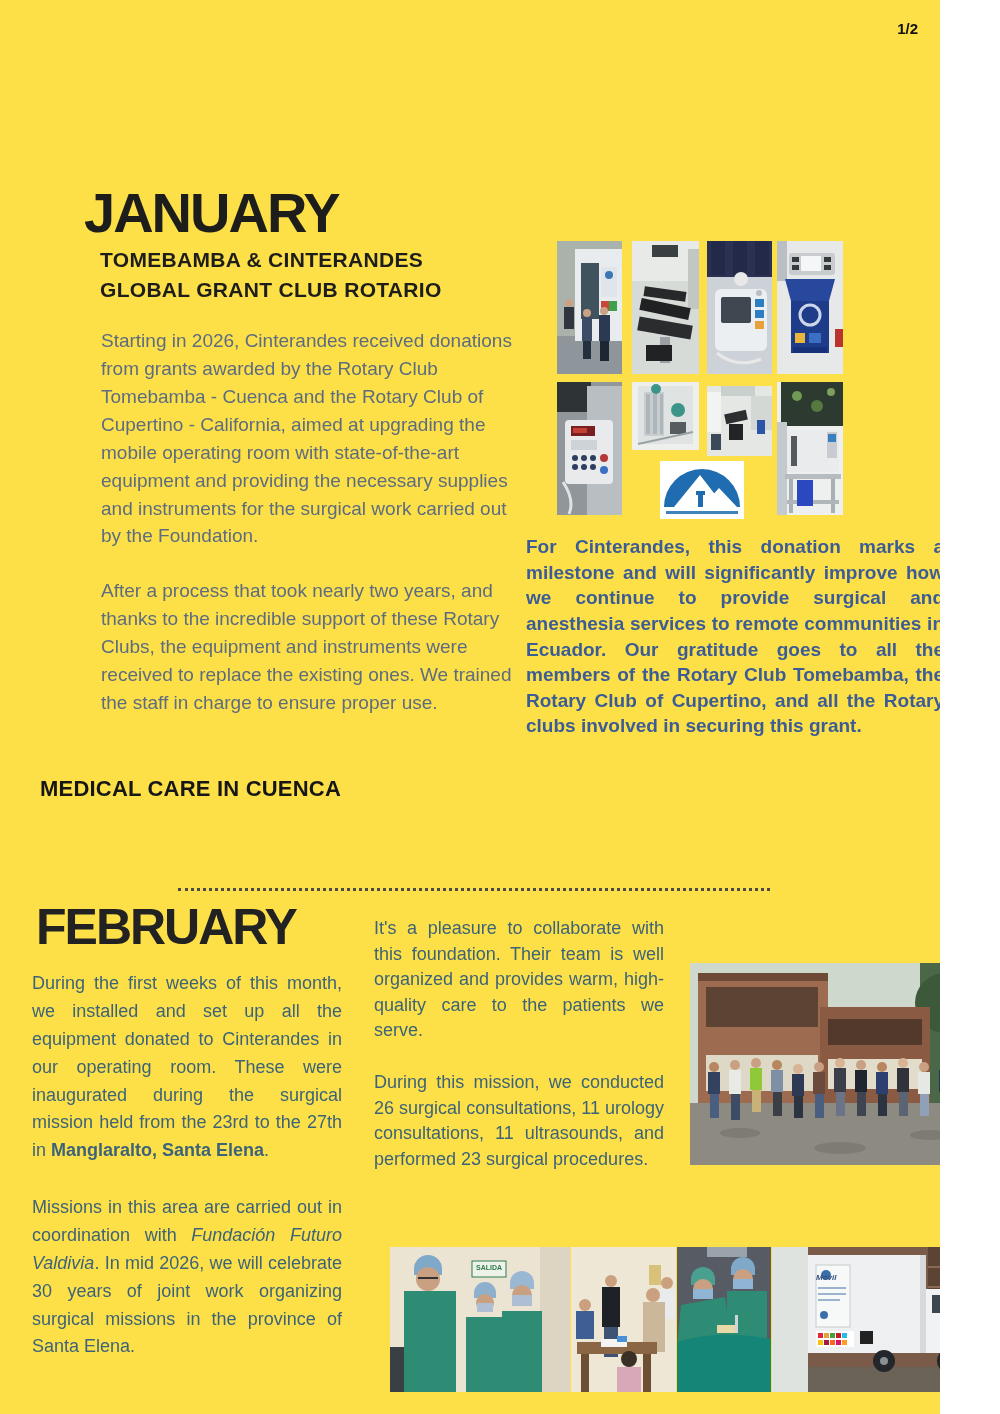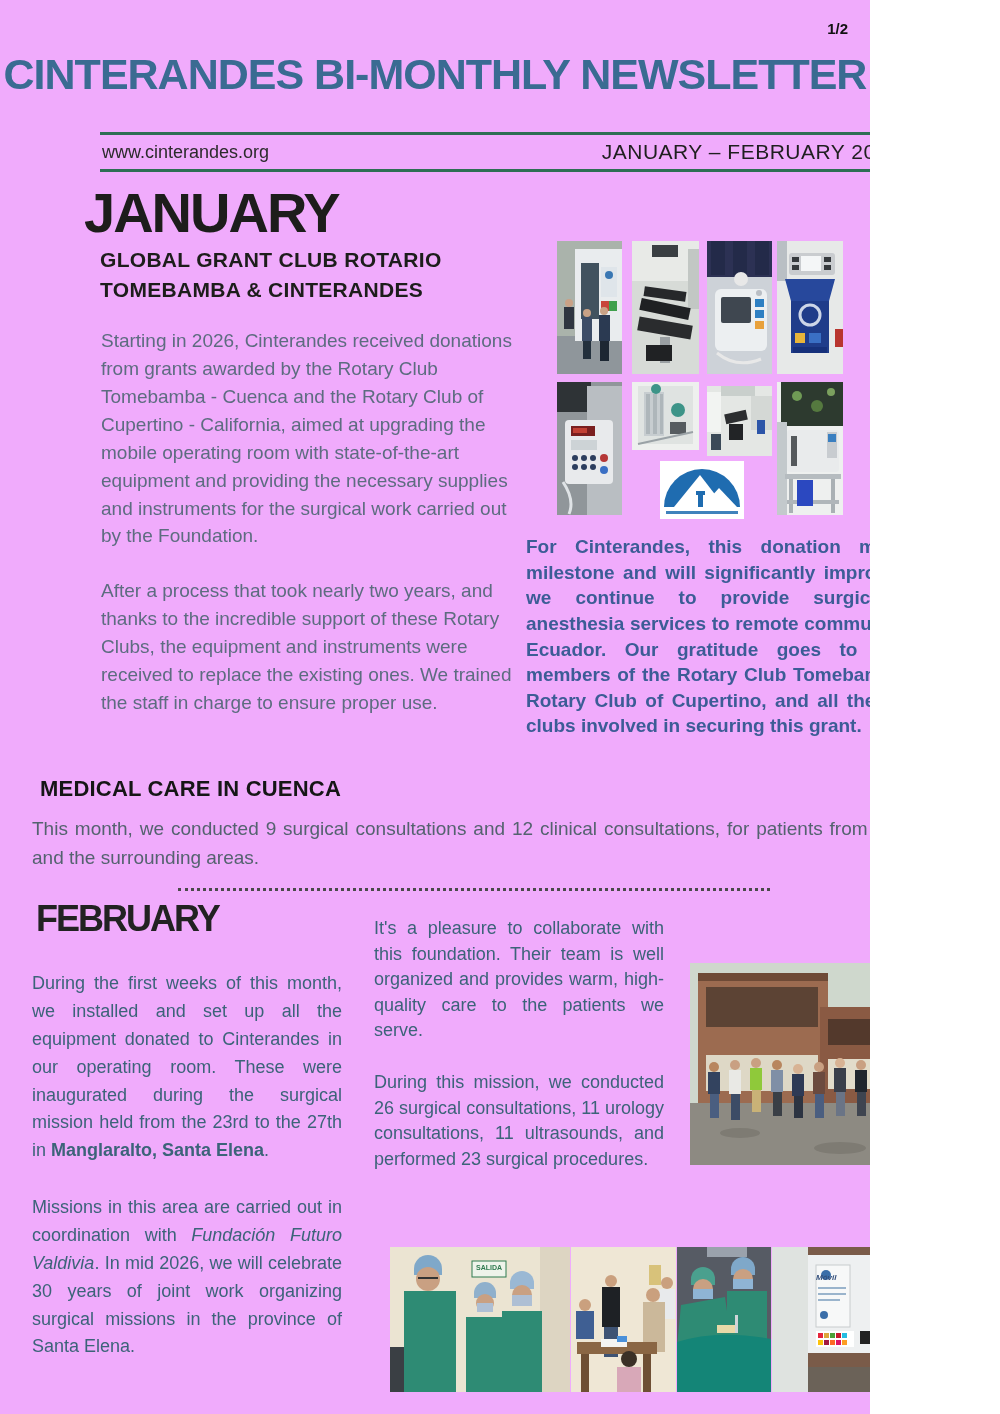--- a/index.html
+++ b/index.html
@@ -1,16 +1,16 @@
 <!DOCTYPE html>
 <html><head>
 <meta charset="utf-8">
 <style>
   html,body{margin:0;padding:0;background:#ffffff;}
-  .page{position:relative;width:870px;height:1414px;background:#f0abfc;overflow:hidden;
+  .page{position:relative;width:940px;height:1414px;background:#fde047;overflow:hidden;
         font-family:"Liberation Sans",sans-serif;}
   .abs{position:absolute;}
   .page-indicator{top:20px;right:22px;font-size:15px;font-weight:bold;color:#111;}
   .title{left:0;right:0;top:50px;text-align:center;font-size:43px;font-weight:700;
          color:#3a6b92;letter-spacing:-1px;white-space:nowrap;margin:0;}
   .info-bar{left:100px;width:798px;top:132px;border-top:3px solid #2e6e54;border-bottom:3px solid #2e6e54;
             display:flex;justify-content:space-between;align-items:center;padding:5px 2px;}
   .site{font-size:18px;color:#2b2b2b;}
   .issue{font-size:21px;color:#1f1f1f;letter-spacing:0.5px;}
   .jan-heading{left:84px;top:180px;font-size:56px;font-weight:800;color:#1d1d1b;
@@ -21,52 +21,47 @@
   .jan-para2{top:561px;}
   .photo-grid{left:557px;top:241px;width:288px;height:280px;}
   .photo{position:absolute;overflow:hidden;background:#dfe3e0;}
   .photo svg{display:block;width:100%;height:100%;}
   .highlight{left:526px;top:534px;width:418px;text-align:justify;font-size:19px;font-weight:700;
              line-height:1.35;color:#3c5c96;margin:0;}
   .med-heading{left:40px;top:776px;font-size:22px;font-weight:800;color:#161616;margin:0;letter-spacing:0.2px;}
   .med-body{left:32px;top:814px;width:908px;text-align:justify;font-size:19px;line-height:1.55;
             color:#54626f;margin:0;}
   .divider{left:178px;top:880px;width:592px;border-bottom:3px dotted #4a4a4a;height:8px;}
-  .feb-heading{left:36px;top:898px;font-size:36px;font-weight:800;color:#222;letter-spacing:-2px;margin:0;}
+  .feb-heading{left:36px;top:898px;font-size:50px;font-weight:800;color:#222;letter-spacing:-2px;margin:0;}
   .feb-col1{width:310px;left:32px;text-align:justify;font-size:18px;line-height:1.55;color:#3c6379;margin:0;}
   .feb-c1p1{top:970px;}
   .feb-c1p2{top:1194px;}
   .feb-col2{width:290px;left:374px;text-align:justify;font-size:18px;line-height:1.42;color:#3c6379;margin:0;}
   .feb-c2p1{top:916px;}
   .feb-c2p2{top:1070px;}
   .group-photo{left:690px;top:963px;width:296px;height:202px;}
   .strip-photo{top:1247px;height:145px;}
   .inphoto-label{position:absolute;font-weight:bold;pointer-events:none;}
   .salida{left:84px;top:17px;width:30px;text-align:center;font-size:7px;color:#2f7a4f;}
   .movil{left:44px;top:26px;font-size:8px;color:#34507c;font-style:italic;}
   strong{font-weight:800;}
 </style>
 </head>
 <body>
 
 <div class="page">
 
   <div class="abs page-indicator">1/2</div>
 
-  <h1 class="abs title">CINTERANDES BI-MONTHLY NEWSLETTER</h1>
-
-  <div class="abs info-bar">
-    <span class="site">www.cinterandes.org</span>
-    <span class="issue">JANUARY – FEBRUARY 2026</span>
-  </div>
+
 
   <h2 class="abs jan-heading">JANUARY</h2>
   <div class="abs jan-sub">
+    <div>TOMEBAMBA &amp; CINTERANDES</div>
     <div>GLOBAL GRANT CLUB ROTARIO</div>
-    <div>TOMEBAMBA &amp; CINTERANDES</div>
   </div>
   <p class="abs jan-para">Starting in 2026, Cinterandes received donations from grants awarded by the Rotary Club Tomebamba - Cuenca and the Rotary Club of Cupertino - California, aimed at upgrading the mobile operating room with state-of-the-art equipment and providing the necessary supplies and instruments for the surgical work carried out by the Foundation.</p>
   <p class="abs jan-para jan-para2">After a process that took nearly two years, and thanks to the incredible support of these Rotary Clubs, the equipment and instruments were received to replace the existing ones. We trained the staff in charge to ensure proper use.</p>
 
   <div class="abs photo-grid">
     <div class="photo" style="left:0;top:0;width:65px;height:133px;">
       <svg viewBox="0 0 65 133" preserveAspectRatio="none">
         <rect width="65" height="133" fill="#aab3ab"></rect>
           <rect y="95" width="65" height="38" fill="#8f969b"></rect>
         <rect x="18" y="8" width="47" height="92" fill="#e9ecee"></rect>
@@ -207,21 +202,20 @@
         <rect x="36" y="30" width="9" height="4" fill="#1f6cb0"></rect>
           <rect x="38" y="34" width="5" height="12" fill="#1f6cb0"></rect>
         <rect x="6" y="50" width="72" height="3" fill="#1f6cb0" opacity="0.85"></rect>
       </svg>
     </div>
   </div>
 
   <p class="abs highlight">For Cinterandes, this donation marks a milestone and will significantly improve how we continue to provide surgical and anesthesia services to remote communities in Ecuador. Our gratitude goes to all the members of the Rotary Club Tomebamba, the Rotary Club of Cupertino, and all the Rotary clubs involved in securing this grant.</p>
 
   <h3 class="abs med-heading">MEDICAL CARE IN CUENCA</h3>
-  <p class="abs med-body">This month, we conducted 9 surgical consultations and 12 clinical consultations, for patients from Cuenca and the surrounding areas.</p>
 
   <div class="abs divider"></div>
 
   <h2 class="abs feb-heading">FEBRUARY</h2>
 
   <p class="abs feb-col1 feb-c1p1"><span>During the first weeks of this month, we installed and set up all the equipment donated to Cinterandes in our operating room. These were inaugurated during the surgical mission held from the 23rd to the 27th in </span><strong>Manglaralto, Santa Elena</strong><span>.</span></p>
 
   <p class="abs feb-col1 feb-c1p2"><span>Missions in this area are carried out in coordination with </span><em>Fundación Futuro Valdivia</em><span>. In mid 2026, we will celebrate 30 years of joint work organizing surgical missions in the province of Santa Elena.</span></p>
 
   <p class="abs feb-col2 feb-c2p1">It's a pleasure to collaborate with this foundation. Their team is well organized and provides warm, high-quality care to the patients we serve.</p>

